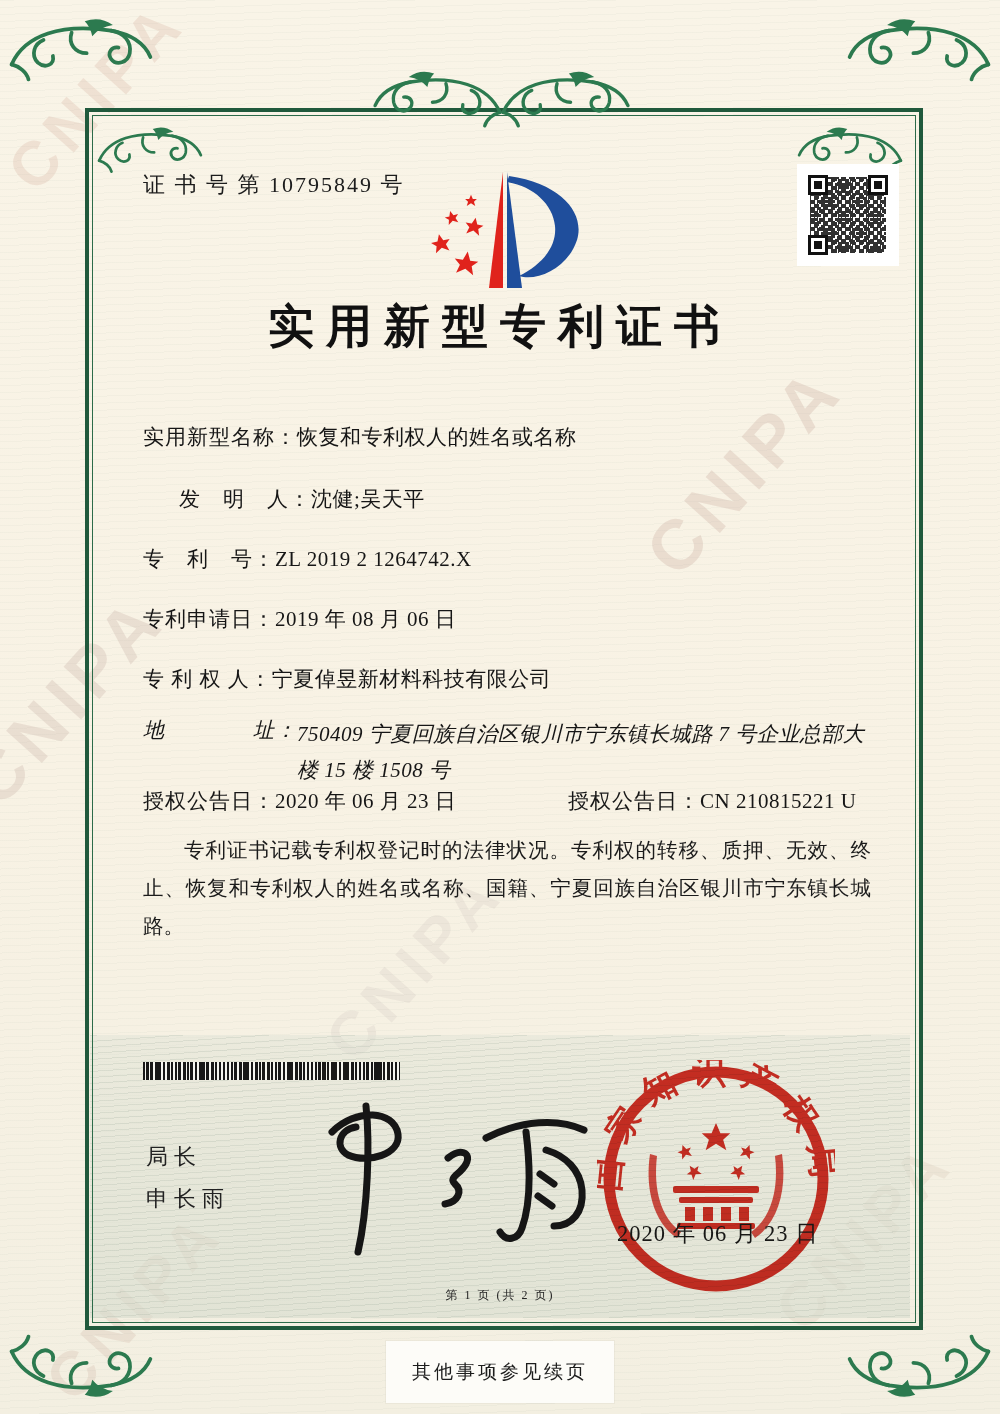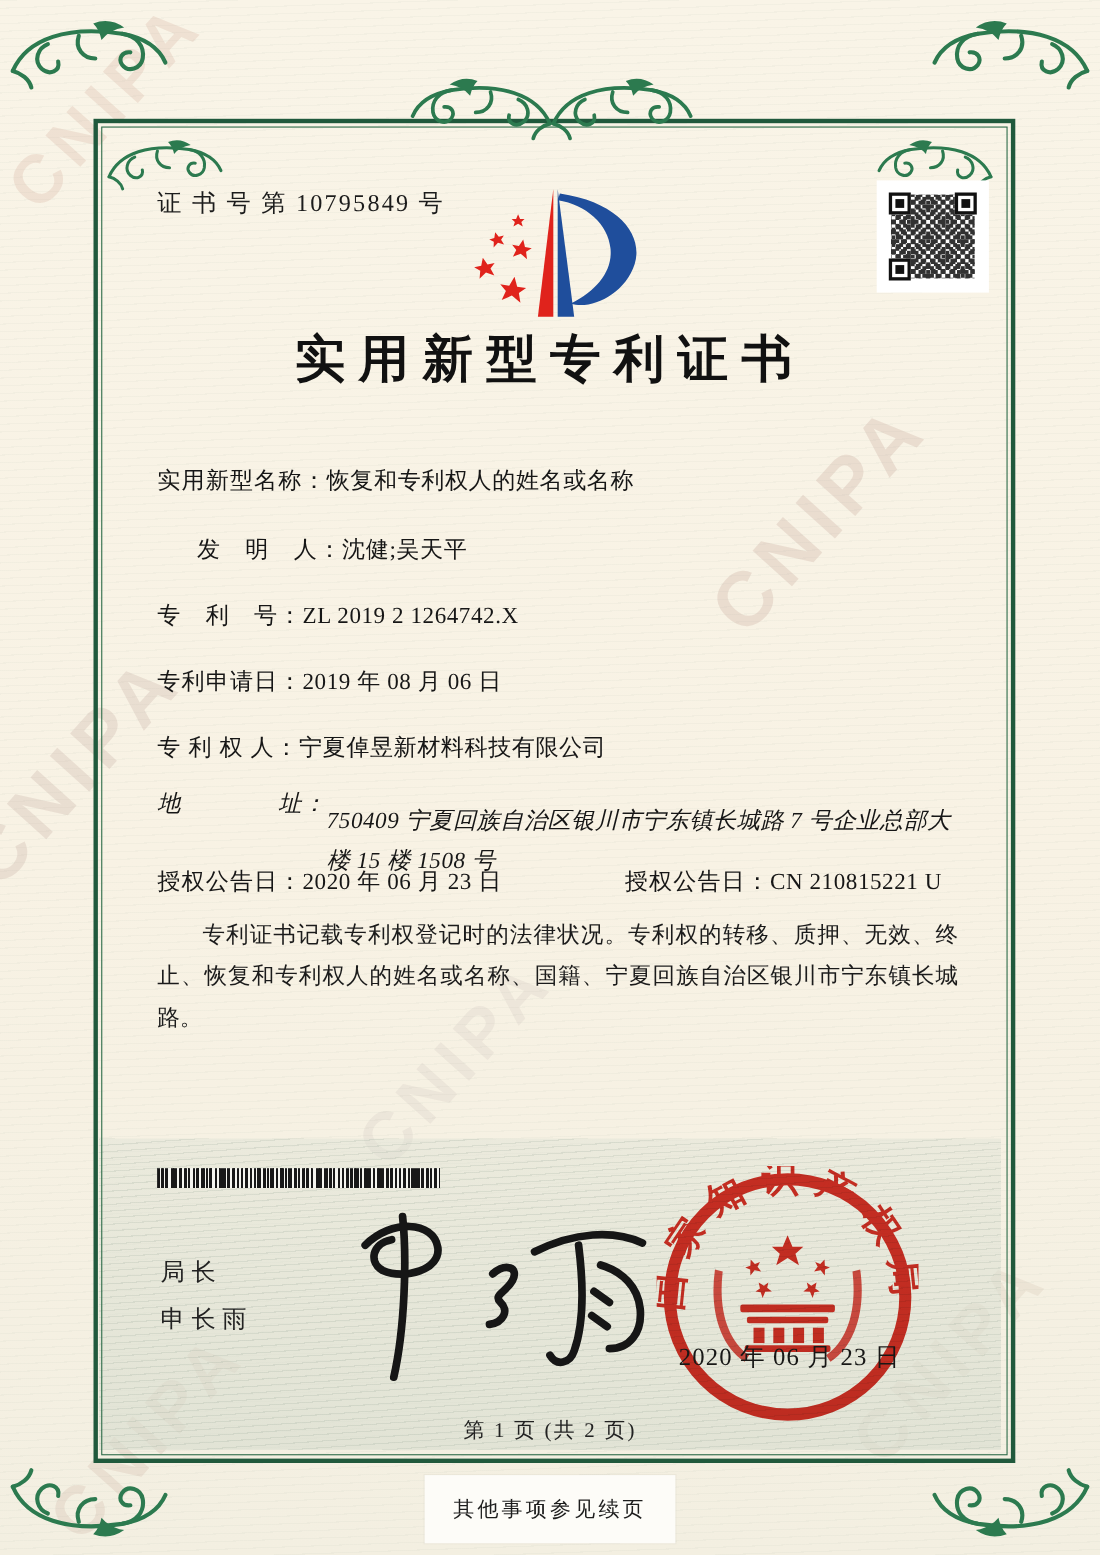--- a/index.html
+++ b/index.html
@@ -70,21 +70,21 @@
     position:absolute;left:0;top:296px;width:100%;z-index:3;
     text-align:center;font-size:46px;font-weight:700;color:#111;
     letter-spacing:12px;margin:0;
   }
   .fields{position:absolute;left:143px;top:0;width:730px;z-index:3;font-size:21px;color:#161616;}
   .frow{position:absolute;left:0;white-space:nowrap;}
   .frow .lab{letter-spacing:1px;}
   .frow .val{letter-spacing:.5px;}
   .r1{top:423px;} .r2{top:485px;margin-left:36px;} .r3{top:545px;} .r4{top:605px;} .r5{top:665px;}
   .r6{top:716px;white-space:normal;display:flex;font-style:italic;}
-  .r6 .val{display:inline-block;width:575px;white-space:normal;line-height:36px;margin-top:12px;}
+  .r6 .val{display:inline-block;width:575px;white-space:normal;line-height:36px;}
   .r7{top:787px;}
   .pair2{position:absolute;left:425px;top:0;white-space:nowrap;}
   .paras{
     position:absolute;left:143px;top:831px;width:728px;z-index:3;
     font-size:20.5px;line-height:38px;color:#1b1b1b;text-align:justify;
   }
   .paras p{margin:0;text-indent:2em;}
   .barcode{
     position:absolute;left:143px;top:1062px;width:257px;height:18px;z-index:3;
     background:
@@ -98,21 +98,21 @@
   .sl1{top:1142px;} .sl2{top:1184px;}
   .signature{position:absolute;left:290px;top:1100px;z-index:3;}
   .seal{position:absolute;left:597px;top:1060px;width:238px;height:238px;z-index:4;
     mix-blend-mode:multiply;opacity:.96;}
   .seal-date{
     position:absolute;left:20px;top:158px;width:200px;z-index:5;
     font-size:22.5px;color:#101010;letter-spacing:1px;white-space:nowrap;
   }
   .page-info{
     position:absolute;left:0;top:1287px;width:100%;z-index:3;
-    text-align:center;font-size:19px;letter-spacing:2px;color:#222;
+    text-align:center;font-size:12px;letter-spacing:2px;color:#222;
   }
   .note{
     position:absolute;left:50%;top:1341px;transform:translateX(-50%);z-index:4;
     background:#fdfcf8;padding:18px 26px;font-size:19px;letter-spacing:3px;color:#1d1d1d;
     box-shadow:0 0 0 1px rgba(0,0,0,.03);
   }
 </style>
 </head>
 <body>
 

